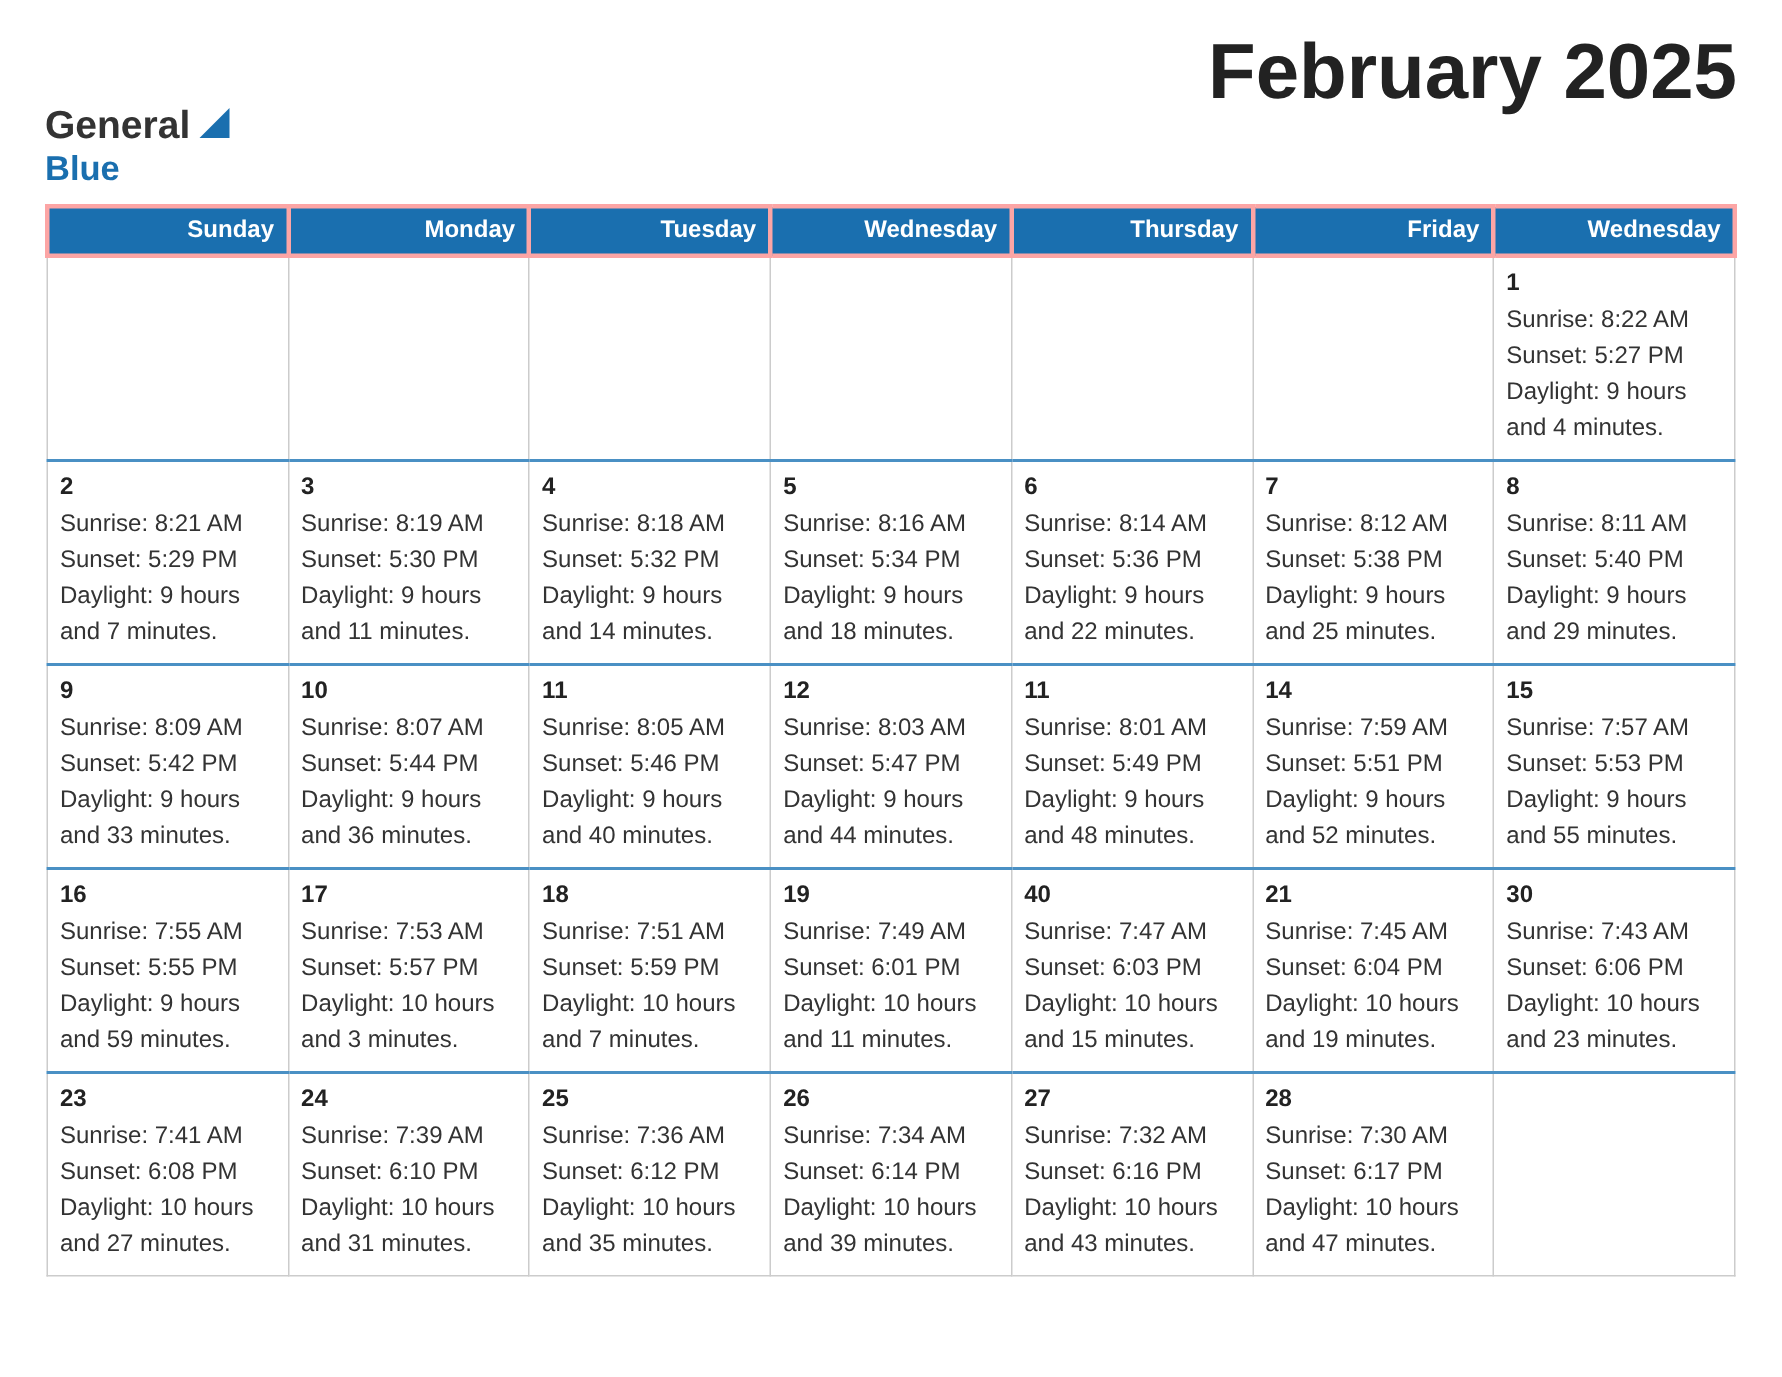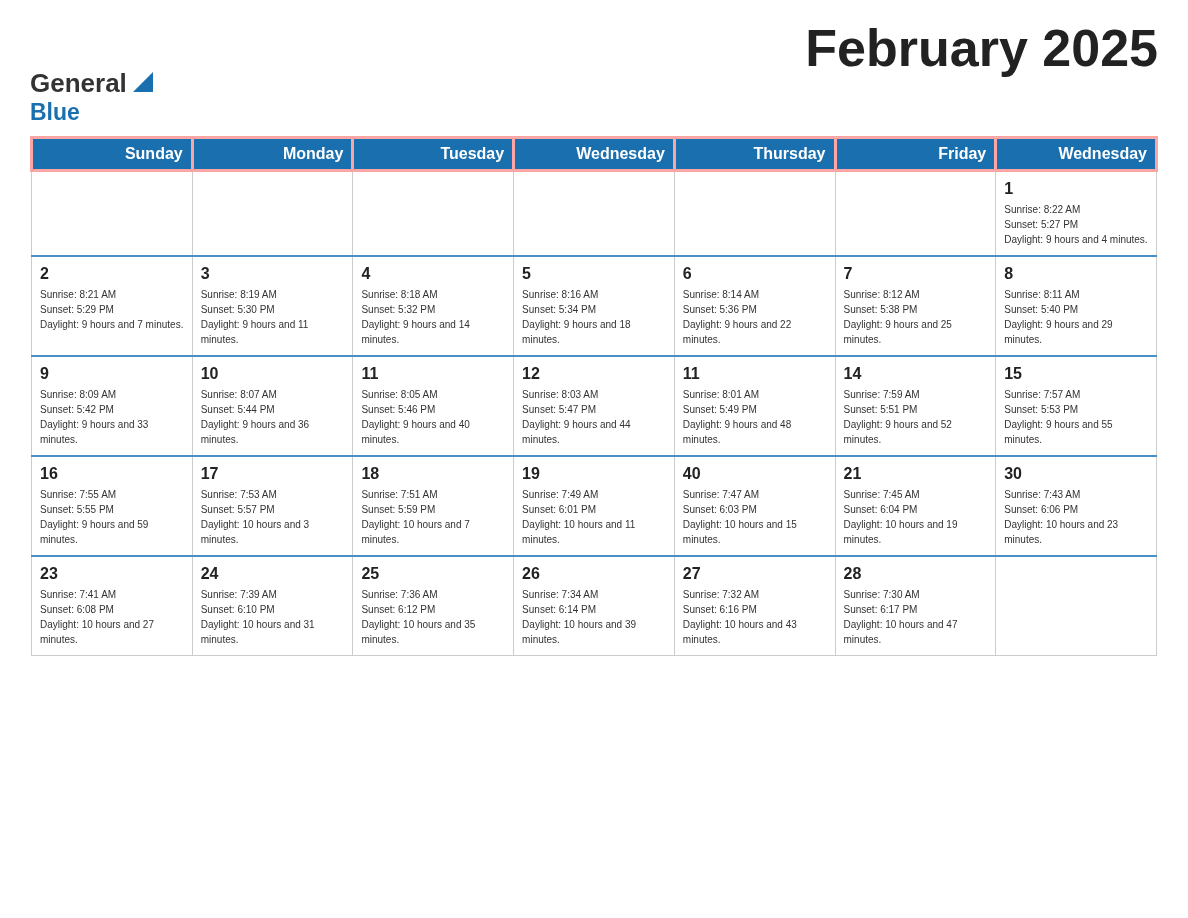--- a/index.html
+++ b/index.html
@@ -74,21 +74,21 @@
       min-height: 100px;
     }
     .day-number {
       font-size: 16px;
       font-weight: bold;
       color: #222;
       display: block;
       margin-bottom: 4px;
     }
     .day-info {
-      font-size: 10px;
+      font-size: 16px;
       color: #333;
       line-height: 1.5;
     }
     .empty-cell {
       border-top: 2px solid #4a90c4;
       background: #f9f9f9;
     }
     .week-row td {
       background: #fff;
     }

